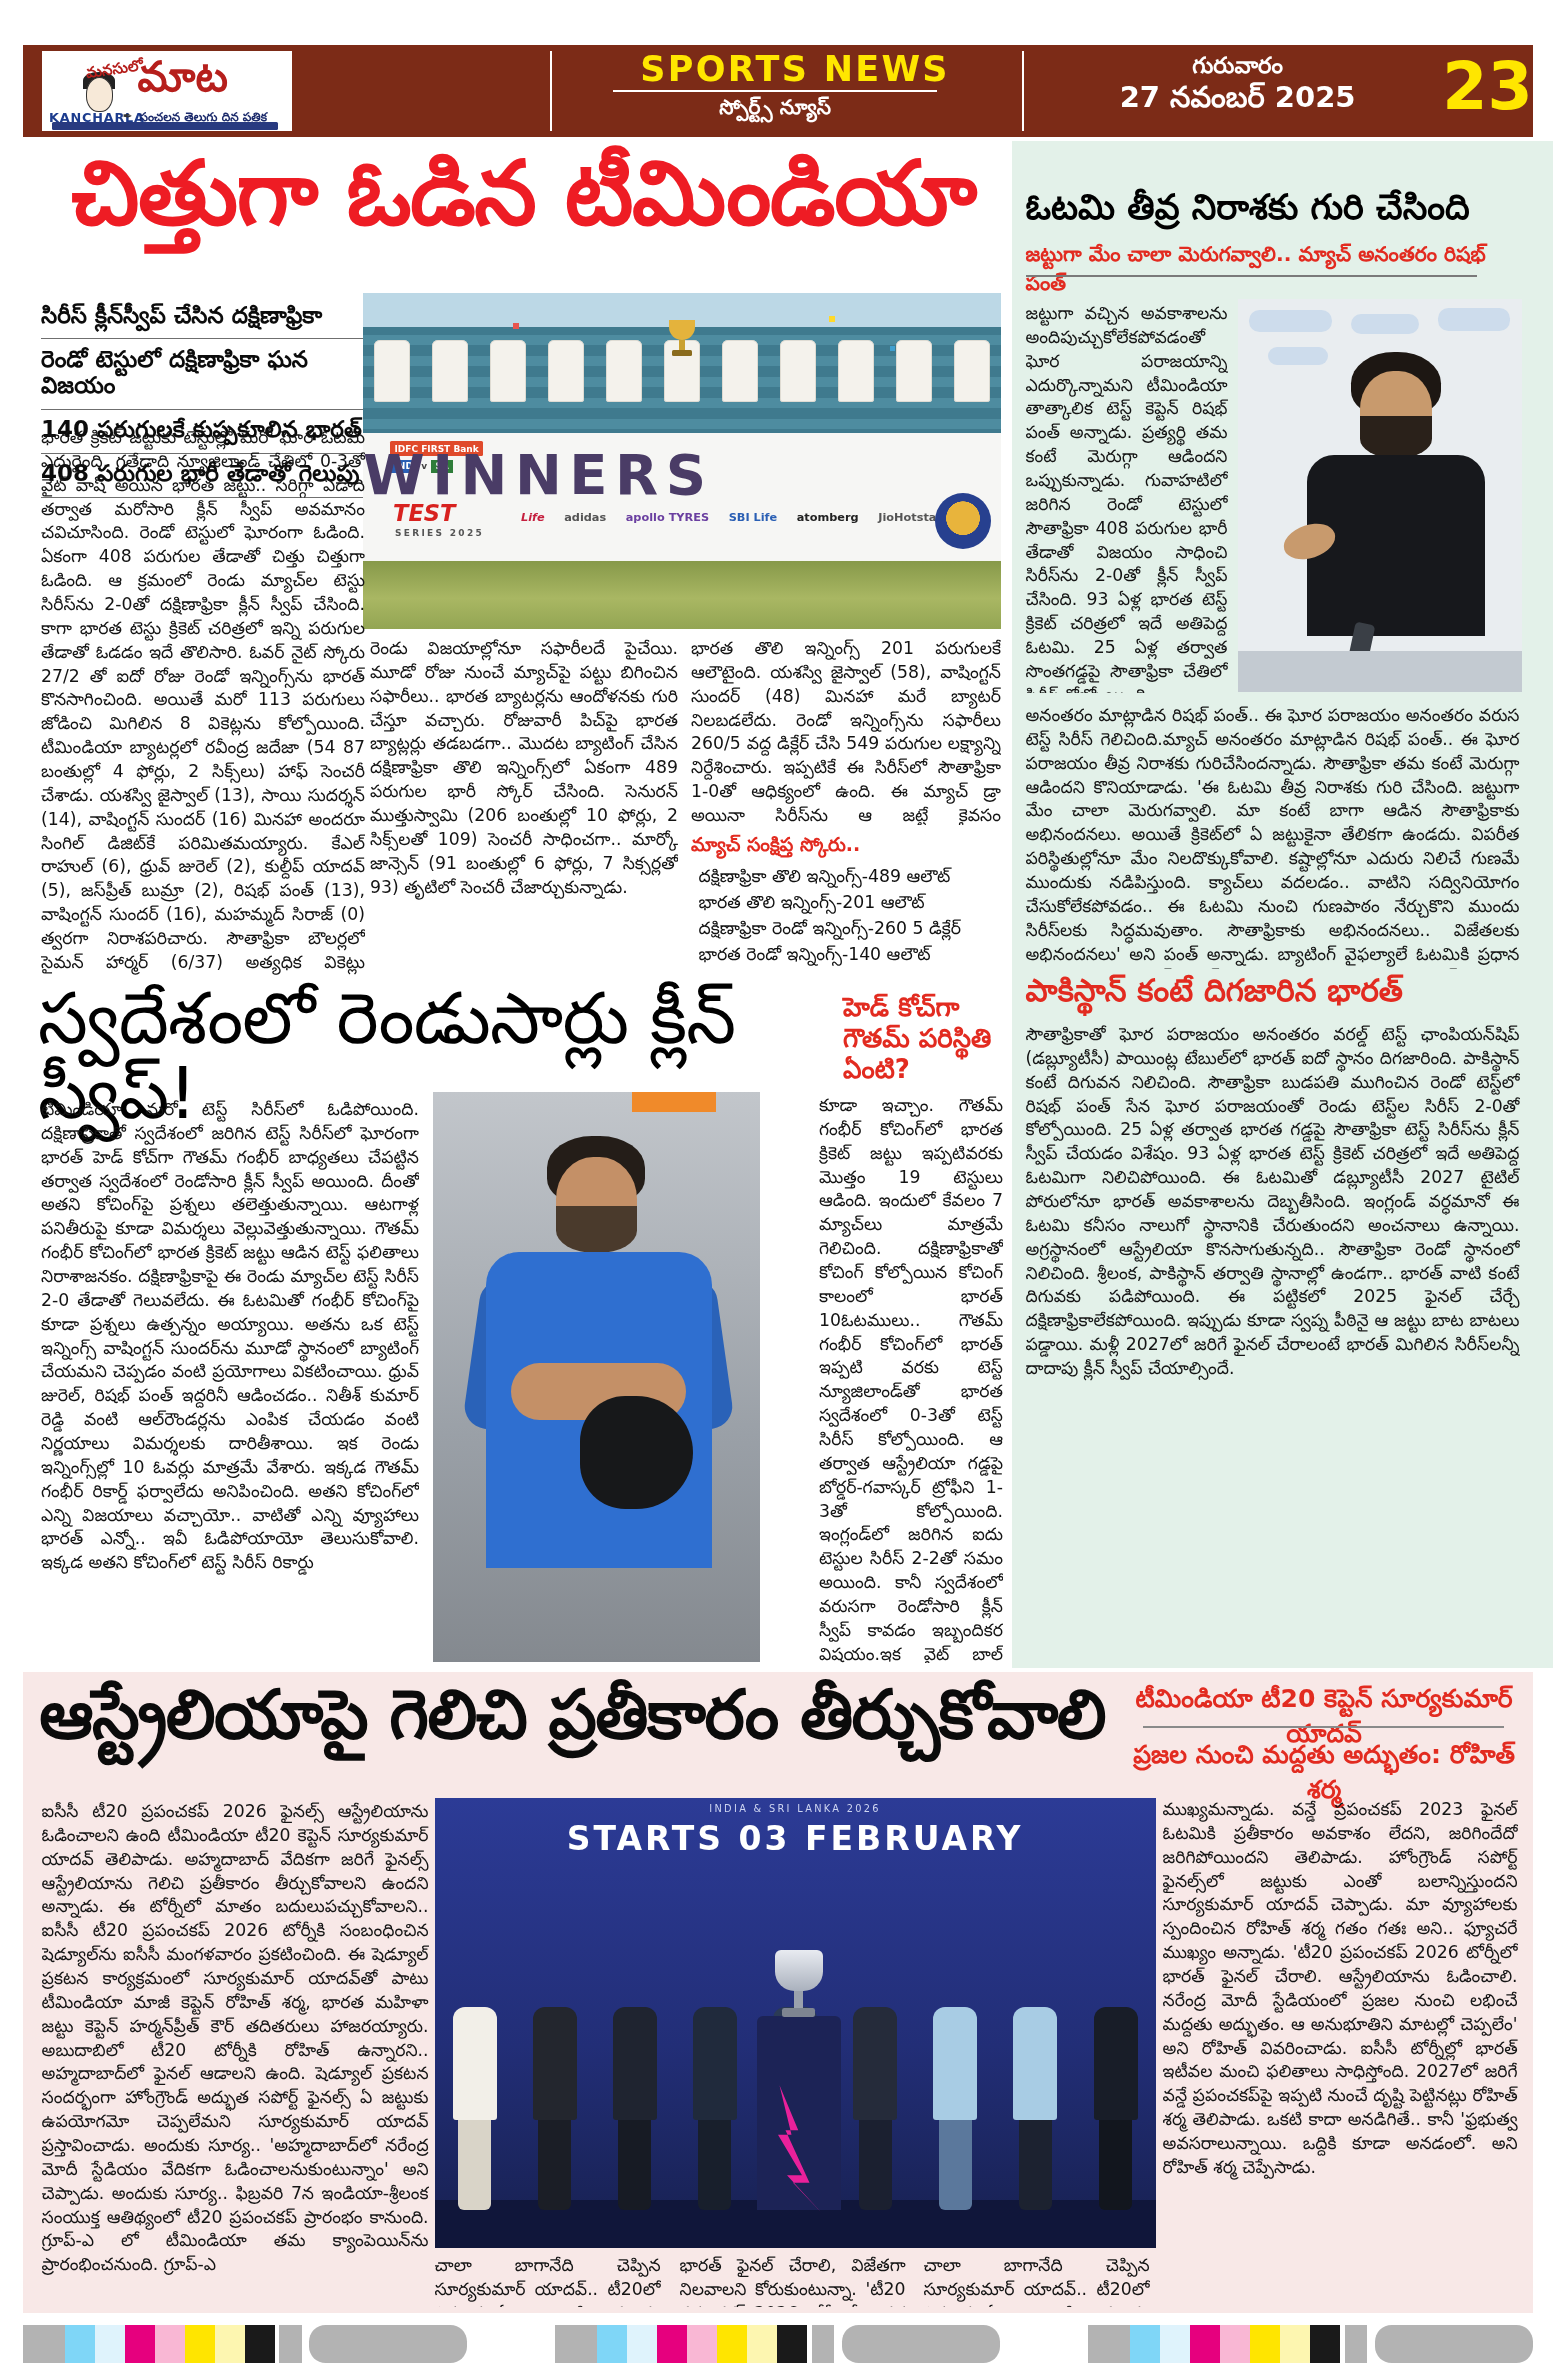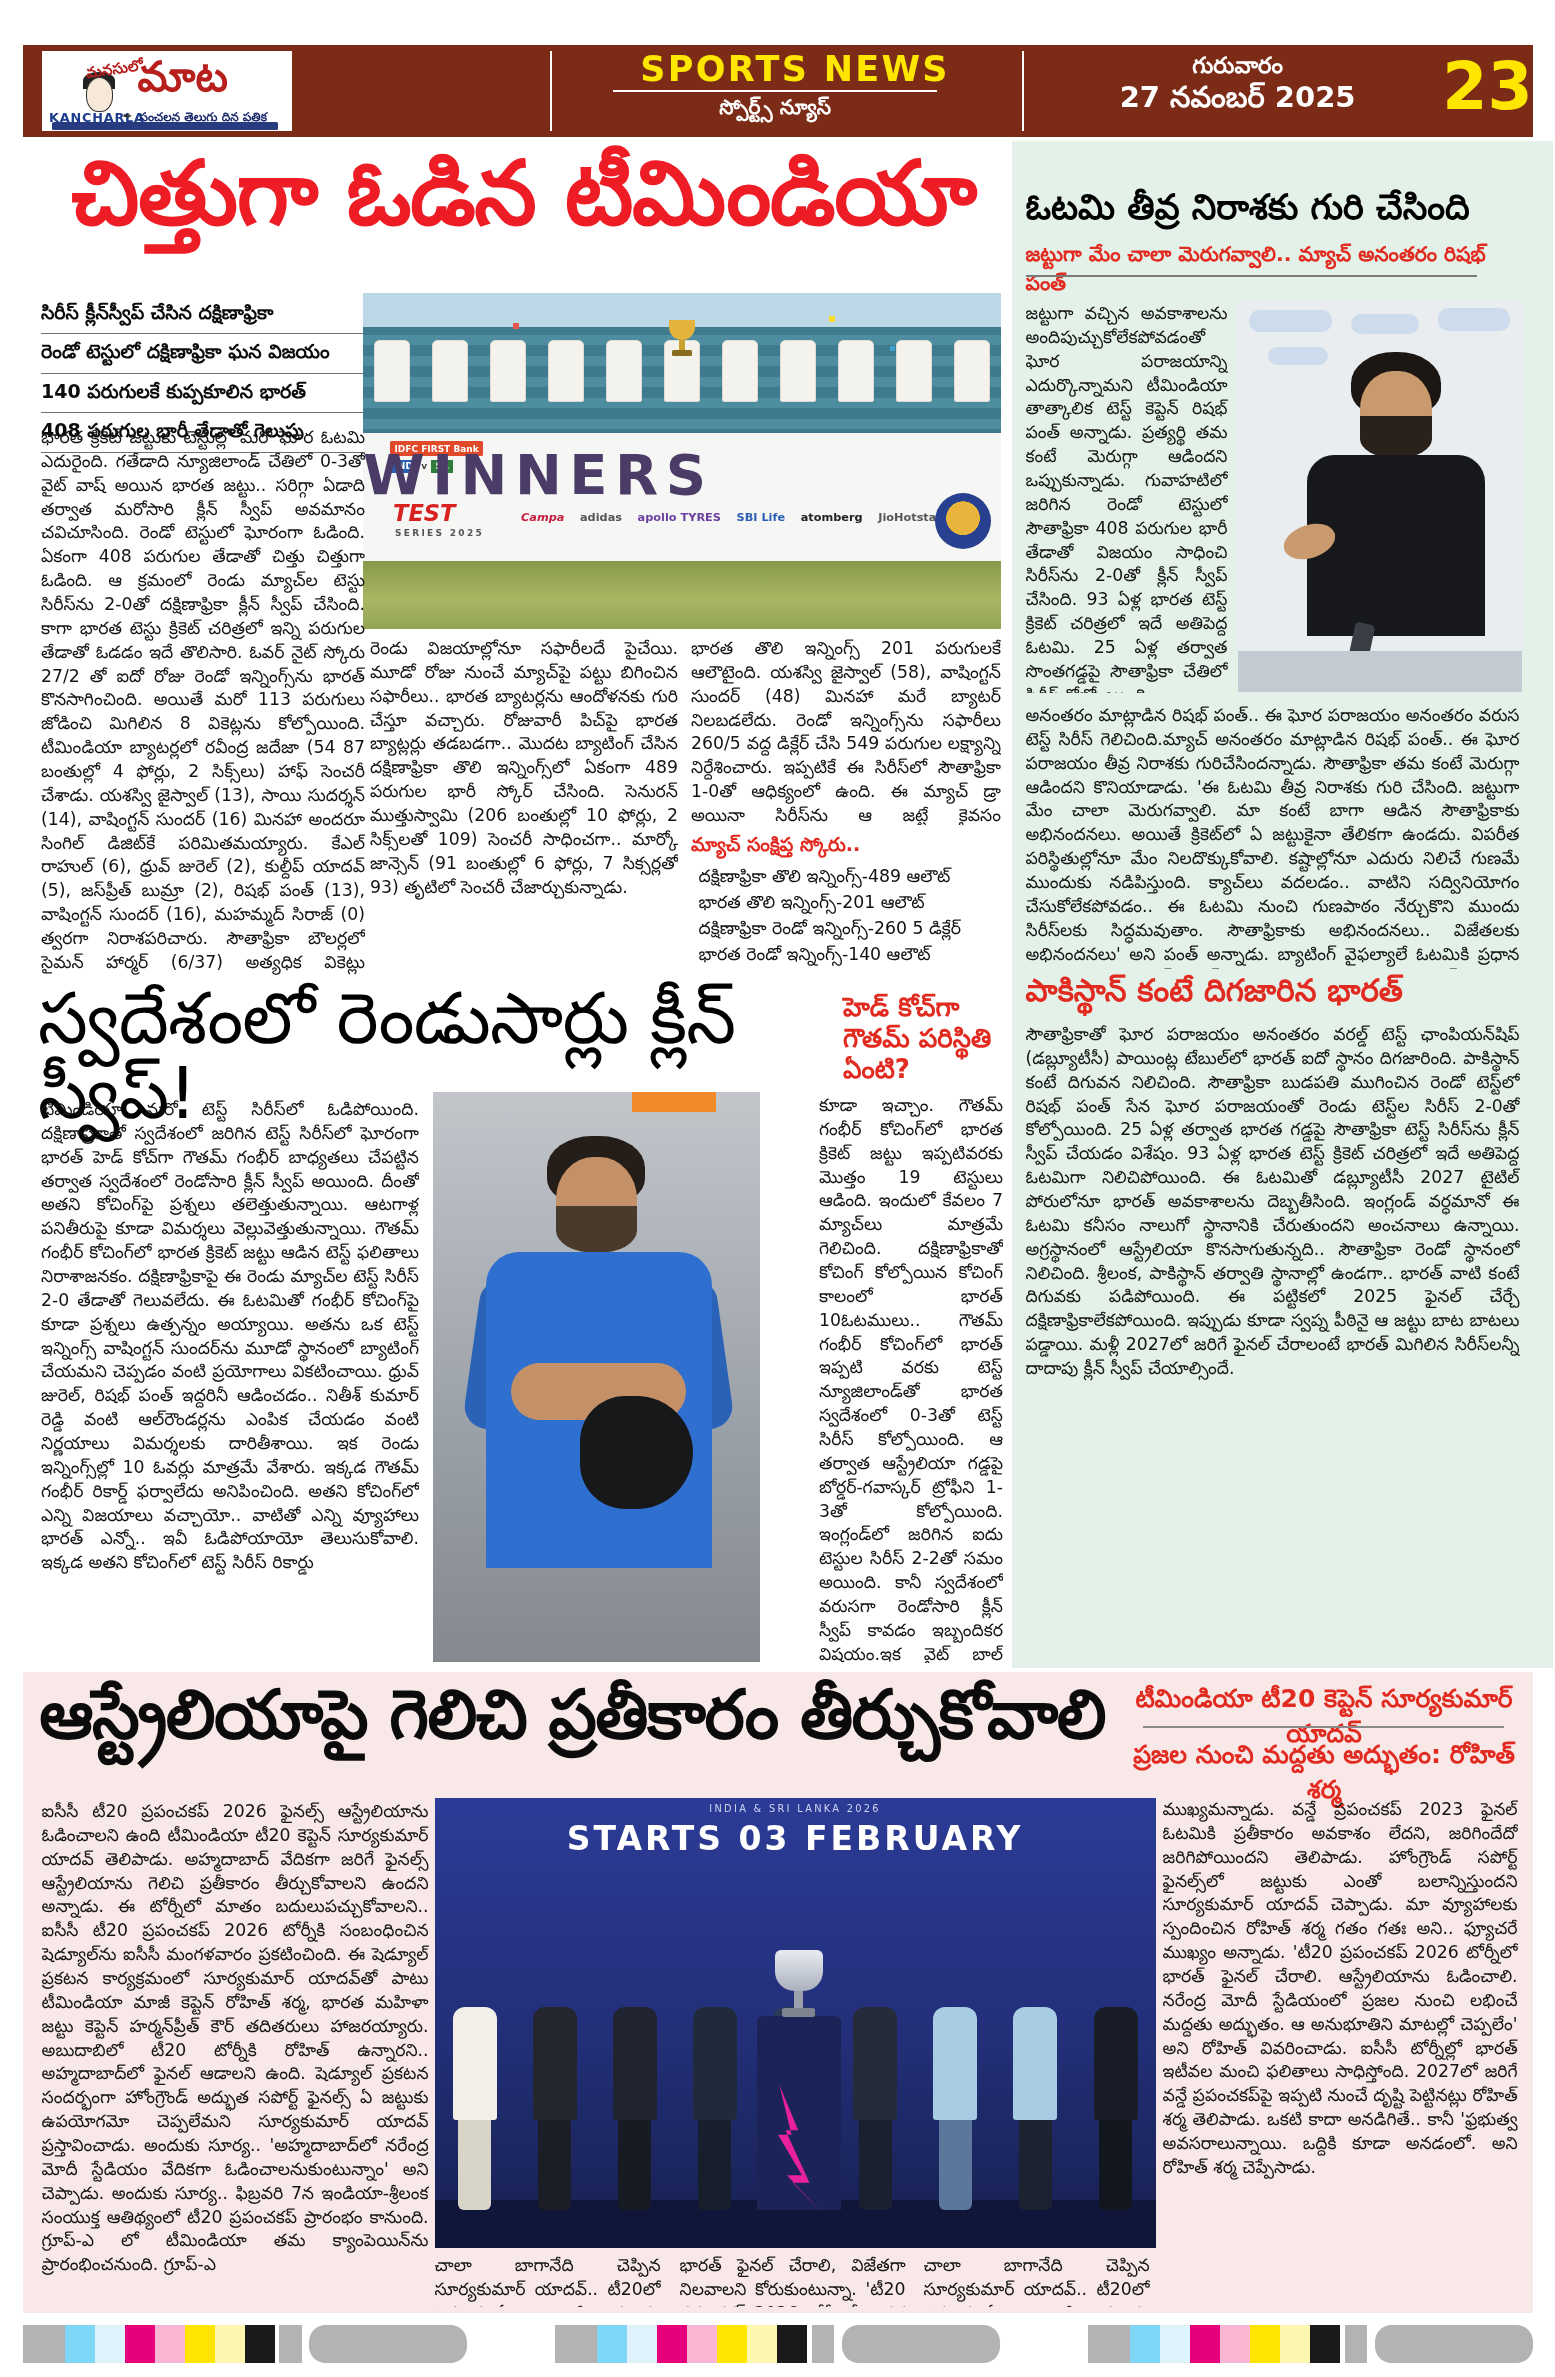--- a/index.html
+++ b/index.html
@@ -24,21 +24,21 @@
   .hdr-rule{width:324px;height:2.3px;background:#ffffff;margin:1.5px auto 3px auto;}
   .hdr-sports-te{color:#ffffff;font-size:20.3px;font-weight:700;}
   .hdr-right{left:1038px;top:6px;width:354px;text-align:center;color:#ffffff;}
   .hdr-day{font-size:22.6px;font-weight:700;line-height:1.3;}
   .hdr-date{font-size:29px;font-weight:800;}
   .hdr-pagenum{left:1401px;top:9px;width:128px;text-align:center;color:#ffe600;font-size:65px;font-weight:800;line-height:1;}
   
   .lead-headline{left:38px;top:147px;width:971px;height:144px;color:#ee1c24;font-size:89px;
                  font-weight:800;text-align:center;line-height:1.05;letter-spacing:-1.5px;}
   .subheads{left:41px;top:295px;width:325px;}
-  .subhead{font-size:19px;font-weight:700;color:#0c0c0c;padding:6.8px 0 9.8px 0;border-bottom:1.5px solid #6f6f6f;line-height:1.15;}
+  .subhead{font-size:23px;font-weight:700;color:#0c0c0c;padding:6.8px 0 9.8px 0;border-bottom:1.5px solid #6f6f6f;line-height:1.15;}
   .body-text{font-size:17.3px;line-height:1.38;text-align:justify;color:#141414;overflow:hidden;}
   .col1{left:41px;top:426px;width:324px;height:551px;}
   .colA{left:370px;top:637px;width:308px;height:340px;}
   .colB{left:691px;top:637px;width:310px;height:340px;}
   .score-head{color:#e22b20;font-weight:800;font-size:19px;margin:7.5px 0 4.5px 0;}
   .score-line{font-size:17.3px;line-height:1.5;padding-left:7.5px;}
   
   .lead-photo{left:363px;top:293px;width:638px;height:336px;overflow:hidden;background:#cfe2ec;}
   .stands{position:absolute;left:0;top:0;width:100%;height:42%;
           background:repeating-linear-gradient(180deg,#4e8ca0 0 10.5px,#3f7a8e 10.5px 21px);}
@@ -215,21 +215,21 @@
       <div class="chip-row">
         <span class="chip-idfc">IDFC FIRST Bank</span><br>
         <span class="chip-ind">IND</span>
         <span class="chip-v">v</span>
         <span class="chip-sa">SA</span>
       </div>
       <div class="banner-winners">WINNERS</div>
       <div class="test-logo">TEST</div>
       <div class="test-sub">SERIES 2025</div>
       <div class="sponsor-row">
-        <span class="sp campa">Campa</span>
+        <span class="sp campa">Life</span>
         <span class="sp">adidas</span>
         <span class="sp apollo">apollo TYRES</span>
         <span class="sp sbi">SBI Life</span>
         <span class="sp atom">atomberg</span>
         <span class="sp">JioHotstar</span>
       </div>
       <div class="bcci"></div>
     </div>
     <div class="grass"></div>
   </div>

